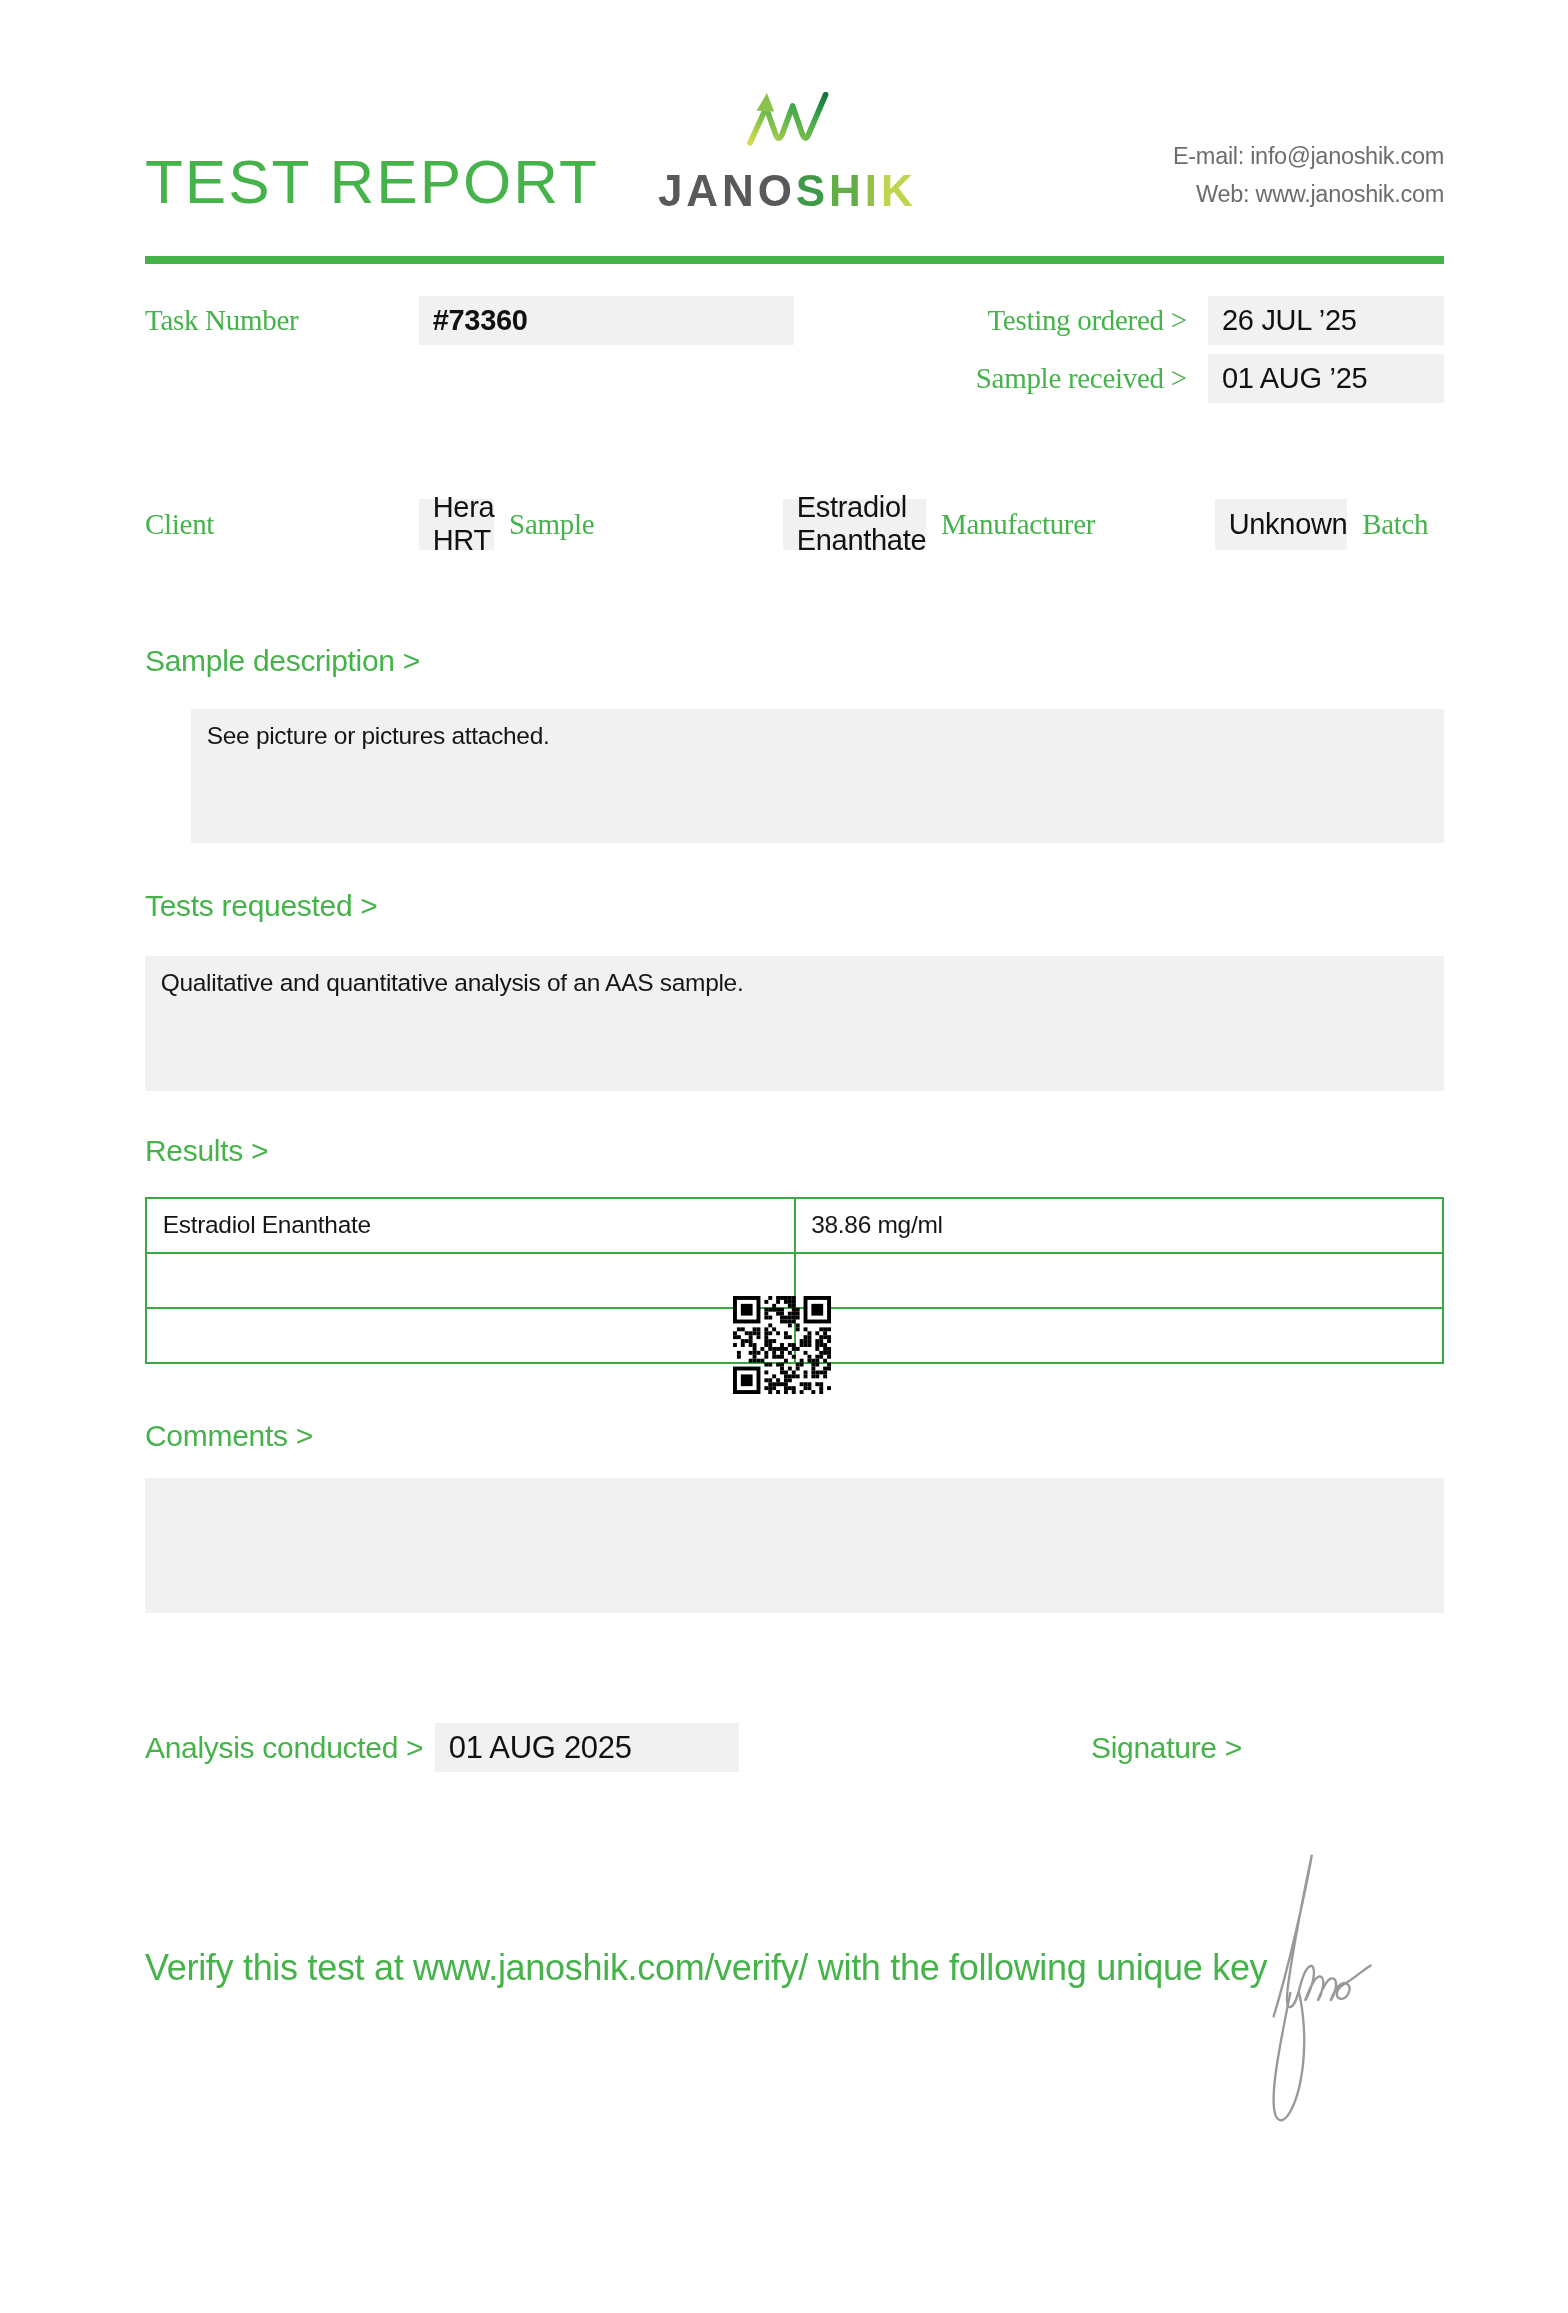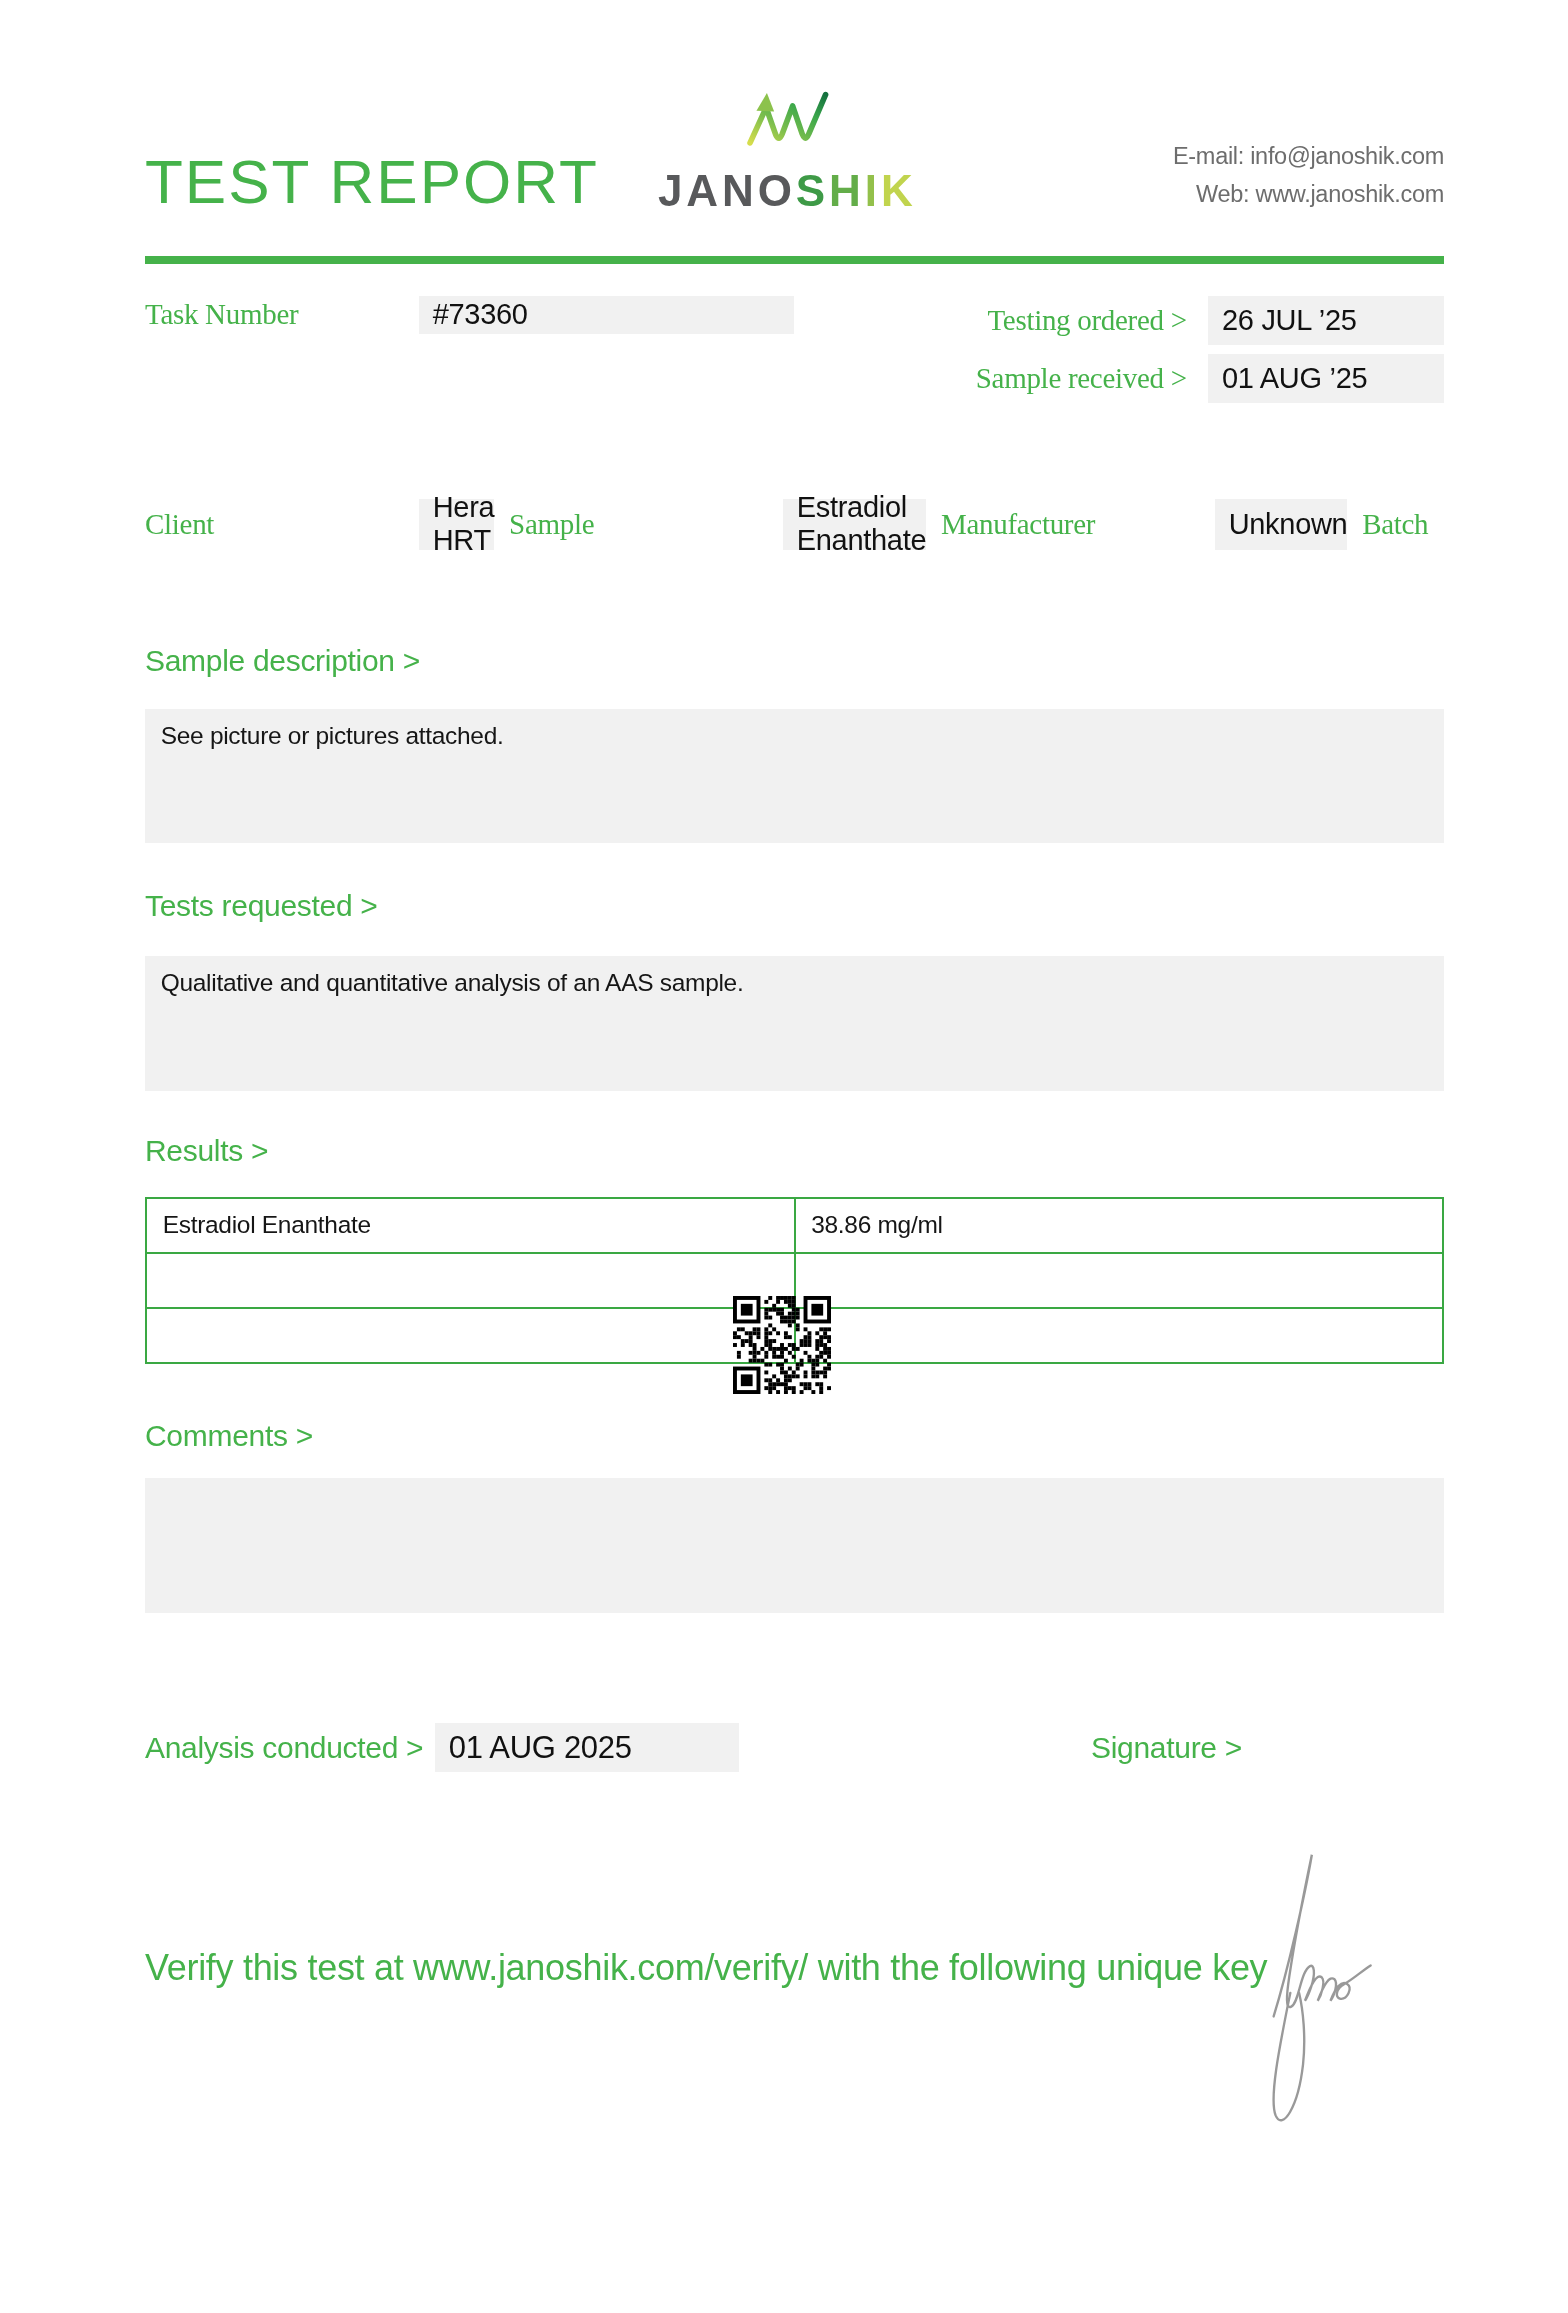--- a/index.html
+++ b/index.html
@@ -14,34 +14,34 @@
   .logo{display:flex;flex-direction:column;align-items:center;gap:7.8px;margin-left:76px;width:225px;}
   .logo-word{font-size:44px;font-weight:bold;letter-spacing:3.9px;color:var(--logoGray,#58595b);line-height:1;white-space:nowrap;}
   .contact{margin-left:auto;text-align:right;font-size:23.5px;color:var(--muted,#6d6d6d);line-height:38px;}
   .rule{height:7.8px;background:var(--accent,#45b24a);margin-top:43px;}
   
   .meta{display:flex;margin-top:32px;justify-content:space-between;align-items:flex-start;}
   .meta-left{display:flex;align-items:center;}
   .glabel{font-size:29px;color:var(--accent,#45b24a);white-space:nowrap;font-family:Liberation Serif, serif;}
   .meta-left .glabel{width:274px;}
   .valbox{background:var(--boxGray,#f1f1f1);font-size:29px;color:#111;display:flex;align-items:center;padding-left:13.7px;}
-  .task-box{width:361px;height:38px;}
+  .task-box{width:361px;height:49px;font-weight:bold;}
   .meta-right{width:557px;display:flex;flex-direction:column;gap:9px;}
   .meta-right .mrow{display:flex;align-items:center;justify-content:flex-end;gap:21.6px;}
   .date-box{width:222px;height:49px;}
   
   .details{margin-top:96px;display:flex;flex-direction:row;gap:14.7px;}
   .details .drow{display:flex;align-items:center;}
   .details .glabel{width:274px;}
   .details .valbox{flex:1;height:51px;}
   
   .section-heading{font-size:30px;line-height:35px;color:var(--accent,#45b24a);font-weight:400;margin:0;}
   .h-sampledesc{margin-top:93px;}
   .graybox{background:var(--boxGray,#f1f1f1);min-height:115px;padding:9.8px 15.7px;font-size:24.5px;line-height:33px;}
-  .box-sampledesc{margin-top:31px;}
+  .box-sampledesc{margin-top:31px;margin-left:46px;}
   .h-tests{margin-top:45px;}
   .box-tests{margin-top:33px;}
   .h-results{margin-top:42px;}
   
   .rtable{width:100%;border-collapse:collapse;margin-top:29px;}
   .rtable td{border:2.9px solid var(--tableGreen,#3aa843);height:53px;font-size:24.5px;padding:0 15.7px;width:50%;}
   
   .h-comments{margin-top:54px;}
   .box-comments{margin-top:25.5px;min-height:115px;}
   

